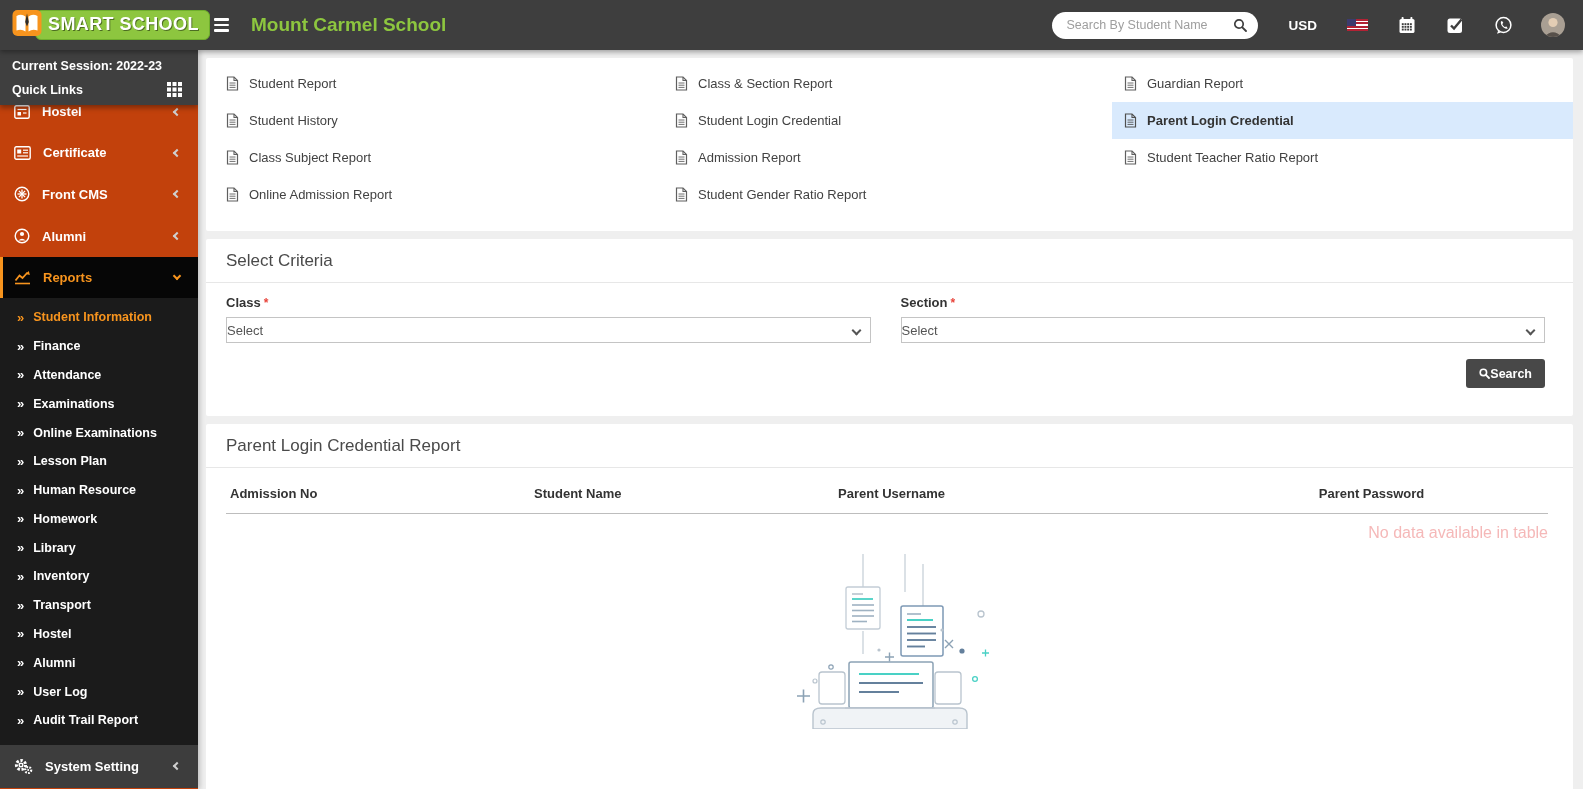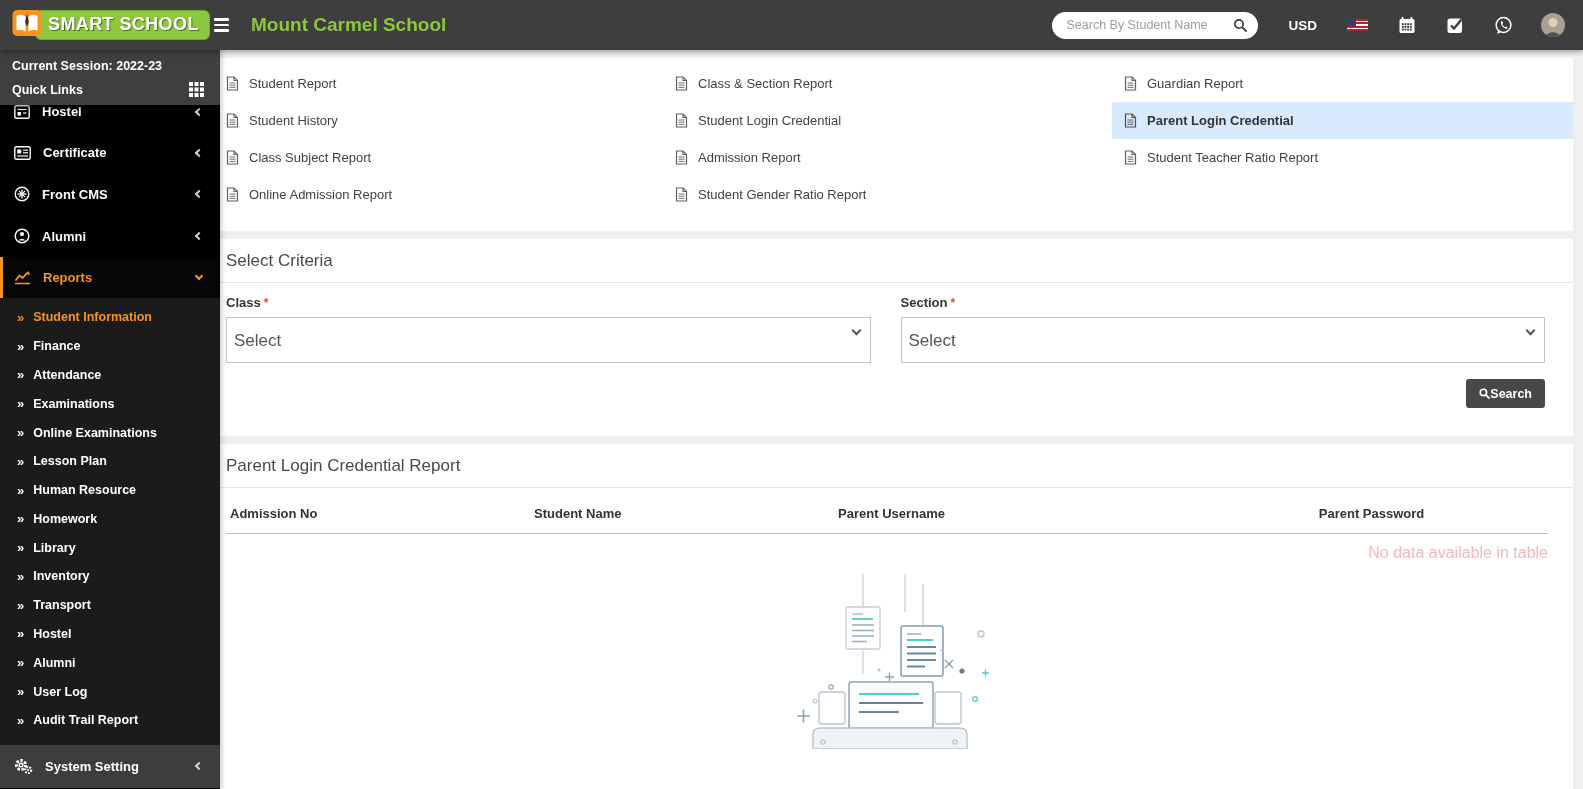--- a/index.html
+++ b/index.html
@@ -24,21 +24,21 @@
   .search-pill input::placeholder { color:#9e9e9e; }
   .search-pill .mag { position:absolute; right:10px; top:6px; }
   .currency { color:#fff; font-size:13.5px; font-weight:700; margin-left:30px; }
   .flag { width:21px; height:12px; margin-left:30px; position:relative;
           background:repeating-linear-gradient(180deg,#b22234 0 1.75px,#fff 1.75px 3.5px); }
   .flag::after { content:""; position:absolute; left:0; top:0; width:9px; height:6.5px; background:#3c3b6e; }
   .top-icon { margin-left:30px; display:flex; align-items:center; cursor:pointer; }
   .avatar { margin-left:28px; width:24px; height:24px; border-radius:50%; overflow:hidden; cursor:pointer; }
 
   
-  .sidebar { position:absolute; top:50px; left:0; width:220px; height:739px; background:#000000;
+  .sidebar { position:absolute; top:50px; left:0; width:198px; height:739px; background:#c2410c;
              overflow:hidden; z-index:20; box-shadow:2px 0 5px rgba(0,0,0,.2); }
   .session-block { position:relative; z-index:3; background:#3f3f3f; padding:9px 12px 8px 12px;
                    box-shadow:0 3px 5px rgba(0,0,0,.35); }
   .session-line { color:#fff; font-size:12.5px; font-weight:700; }
   .quicklinks-line { margin-top:9px; display:flex; align-items:center; color:#fff;
                      font-size:12.5px; font-weight:700; cursor:pointer; }
   .quicklinks-line svg { margin-left:auto; margin-right:4px; }
   .menu-item { display:flex; align-items:center; gap:12px; padding:13px 14px; color:#fff;
                font-size:13px; font-weight:600; cursor:pointer; }
   .menu-item .lbl { flex:1; }
@@ -68,22 +68,22 @@
   .link-item svg { flex:0 0 auto; }
   .link-item.selected { background:#d9eafd; margin-left:-12px; margin-right:0;
                         padding-left:12px; font-weight:700; color:#333; }
 
   .criteria-body { padding:12px 28px 28px 20px; }
   .field-row { display:flex; gap:30px; }
   .field { flex:1; }
   .field-label { font-size:13px; font-weight:700; color:#333; }
   .req { color:#e8453c; margin-left:3px; font-size:12px; }
   .select-wrap { position:relative; margin-top:7px; }
-  .select-wrap select { width:100%; height:46px; border:1px solid #c4c4c4; background:#fff;
-                        font-size:17px; color:#555; padding:0 26px 0 7px; appearance:none;
+  .select-wrap select { width:100%; height:26px; border:1px solid #c4c4c4; background:#fff;
+                        font-size:13px; color:#555; padding:0 26px 0 0; appearance:none;
                         -webkit-appearance:none; border-radius:0; outline:none;
                         font-family:"Liberation Sans", sans-serif; cursor:pointer; }
   .select-wrap .sel-chev { position:absolute; right:11px; top:10px; width:7px; height:7px;
                            border-left:2px solid #555; border-bottom:2px solid #555;
                            transform:rotate(-45deg); pointer-events:none; }
   .btn-row { display:flex; justify-content:flex-end; margin-top:16px; }
   .search-btn { display:flex; align-items:center; background:#484848; color:#fff;
                 border:none; border-radius:3px; height:29px; padding:8px 13px; font-size:12.5px;
                 font-weight:700; cursor:pointer; font-family:"Liberation Sans", sans-serif; }
 

